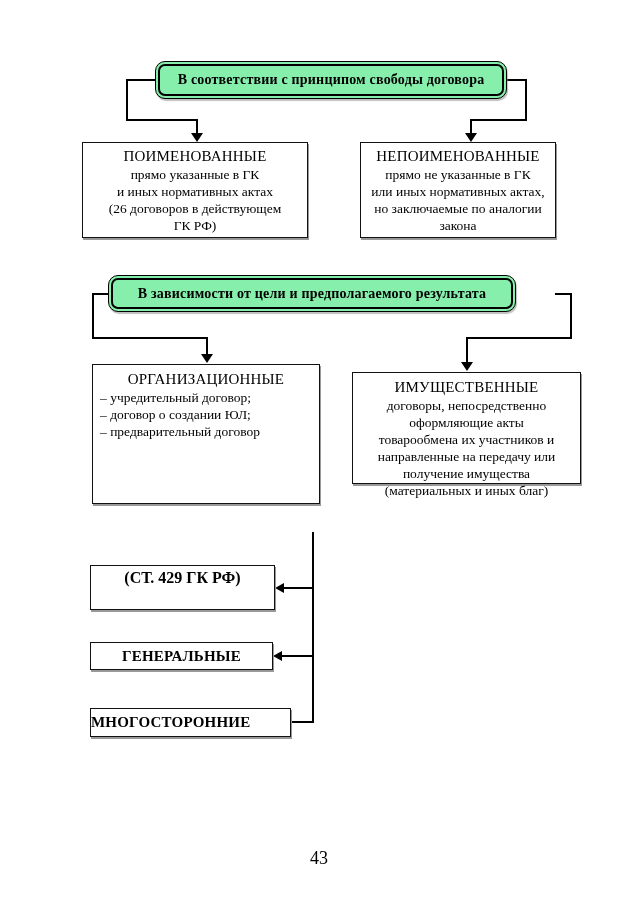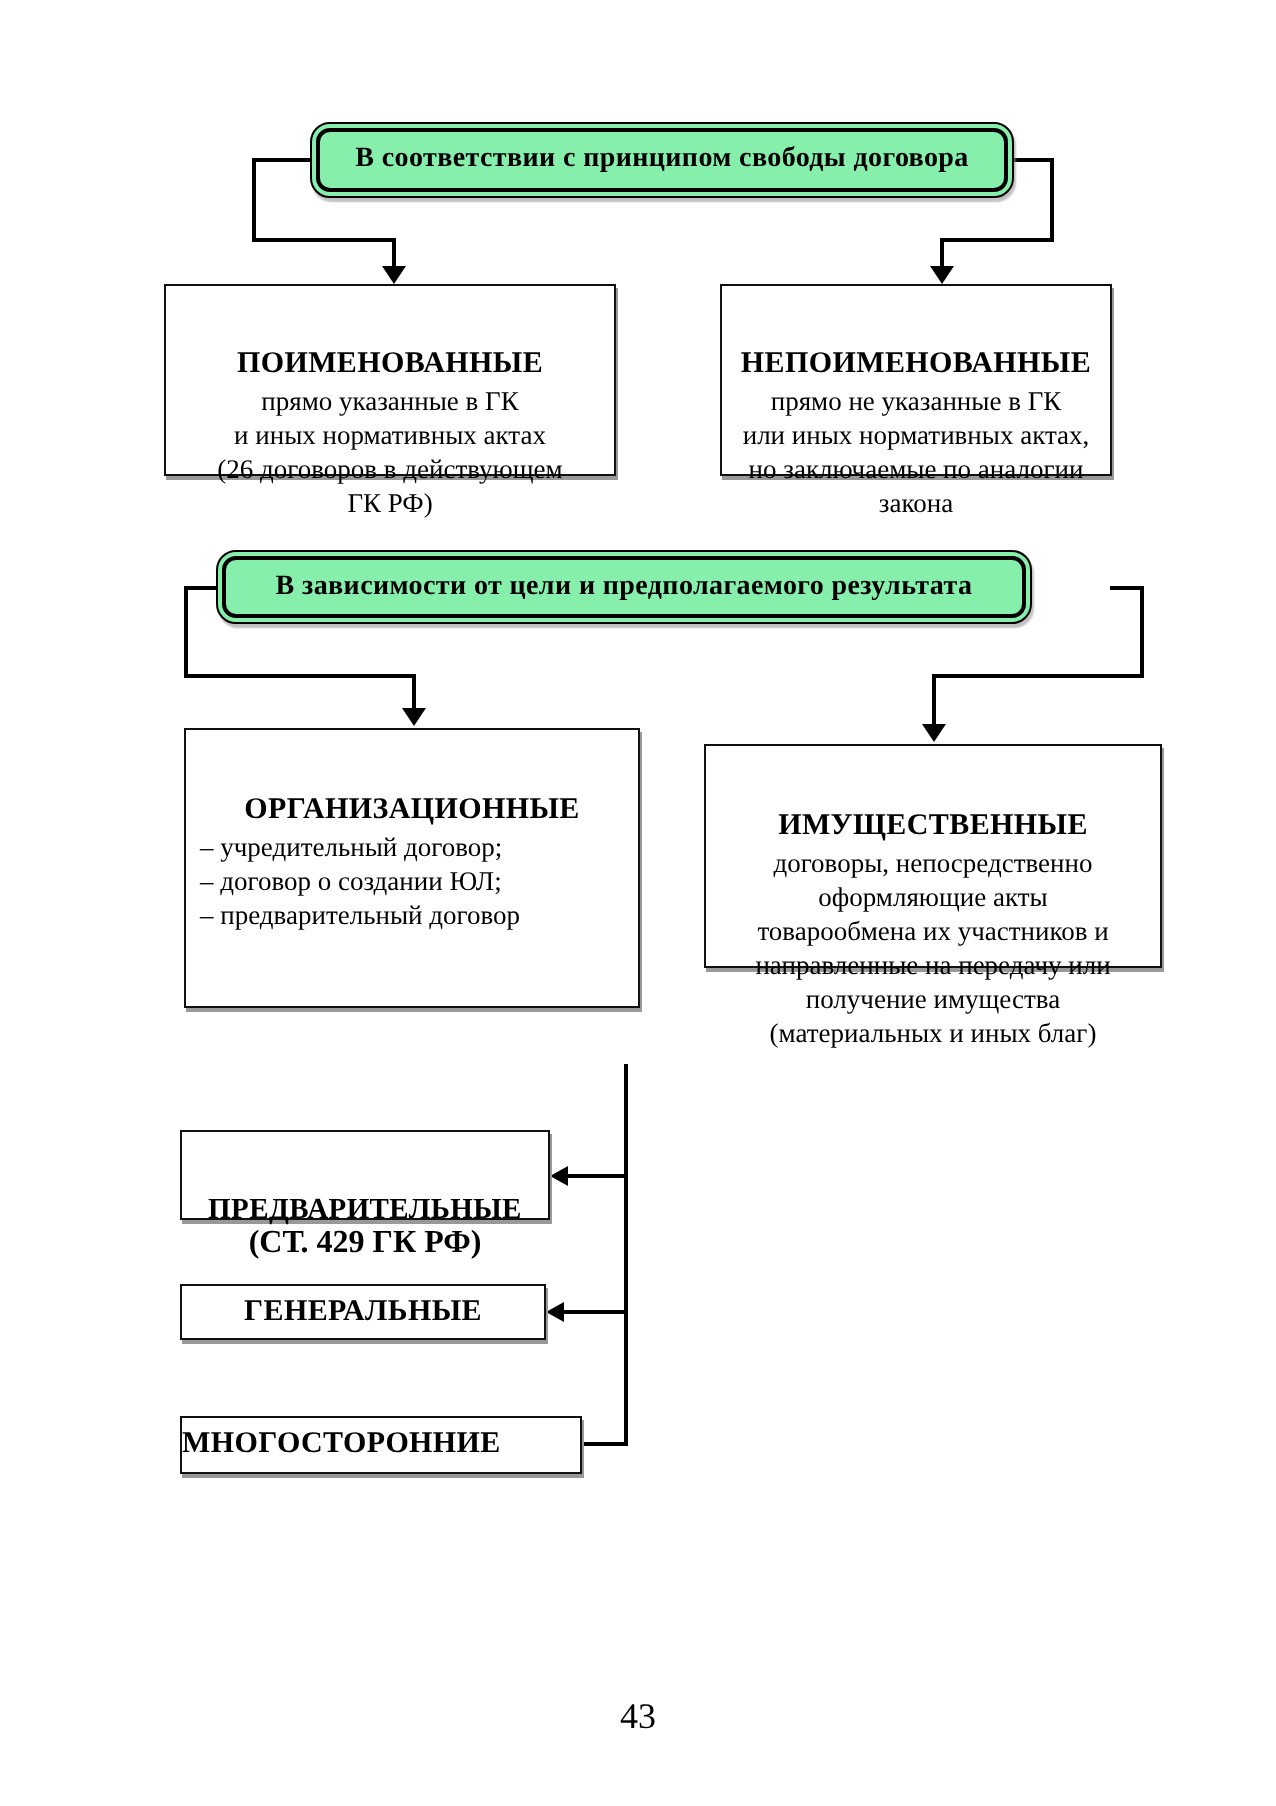--- a/index.html
+++ b/index.html
@@ -41,25 +41,24 @@
   .box {
     position: absolute;
     border: 1.5px solid #111;
     background: #fff;
     box-shadow: 1px 2px 0 #999;
     box-sizing: border-box;
     text-align: center;
     z-index: 2;
   }
   .box .heading {
-    font-weight: bold;
+    font-weight: normal;
     font-size: 15px;
     line-height: 19px;
     letter-spacing: 0.2px;
-    margin-top: 26px;
   }
   .box .body {
     font-size: 13.5px;
     line-height: 17px;
     white-space: pre-line;
   }
   .box .list {
     font-size: 13.5px;
     line-height: 17px;
     white-space: pre-line;
@@ -174,21 +173,20 @@
   <div class="line" style="left:283px; top:587px; width:31px; height:2px;"></div>
   <div class="arrow-left" style="left:275px; top:583px;"></div>
 
   <div class="line" style="left:281px; top:655px; width:33px; height:2px;"></div>
   <div class="arrow-left" style="left:273px; top:651px;"></div>
 
   <div class="line" style="left:281px; top:721px; width:33px; height:2px;"></div>
   <div class="arrow-left" style="left:273px; top:717px;"></div>
 
   <div class="box box-prelim">
-    <div class="heading" style="font-size:14.5px; line-height:18px;">ПРЕДВАРИТЕЛЬНЫЕ</div>
     <div class="sub">(СТ. 429 ГК РФ)</div>
   </div>
 
   <div class="box box-general">
     <div class="flexlabel">ГЕНЕРАЛЬНЫЕ</div>
   </div>
 
   <div class="box box-multi">
     <div class="flexlabel">МНОГОСТОРОННИЕ</div>
   </div>

